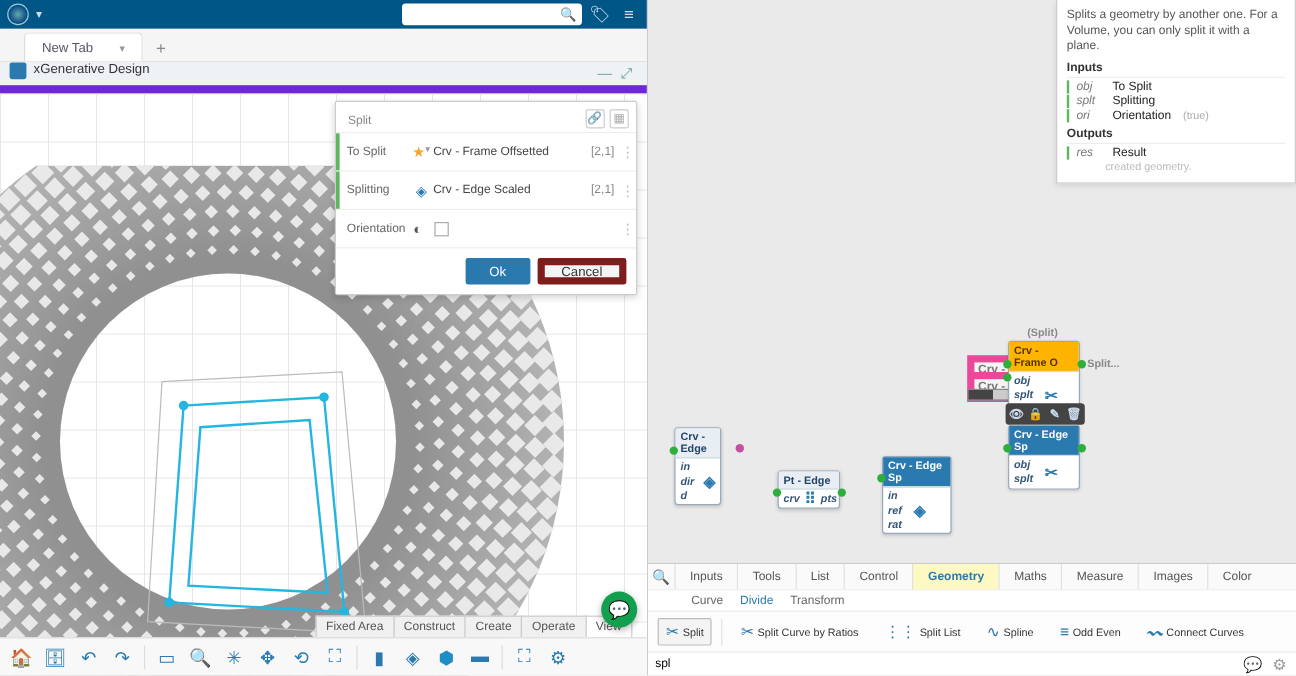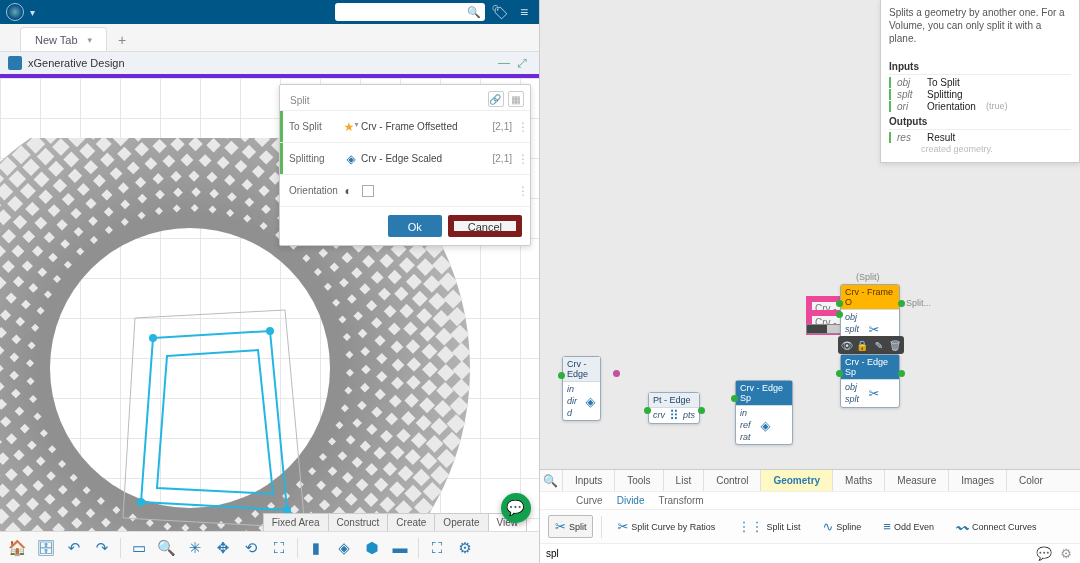--- a/index.html
+++ b/index.html
@@ -10,24 +10,24 @@
 
 
 .appbar { height:24px; background:#005686; display:flex; align-items:center; padding:0 6px; gap:6px; color:#fff; }
 .appbar .compass { width:18px; height:18px; border-radius:50%; border:1px solid #9cc; background:radial-gradient(circle,#6aa 0,#048 70%); }
 .appbar .chev { font-size:10px; color:#cde; }
 .appbar .spacer { flex:1; }
 .searchbox { display:flex; align-items:center; background:#fff; border-radius:3px; height:18px; width:150px; padding:0 4px; }
 .searchbox input { border:none; outline:none; width:100%; font-size:10px; }
 .appbar .ic { width:18px; height:18px; display:flex; align-items:center; justify-content:center; color:#cde; font-size:14px; cursor:pointer;}
 .tabbar { height:28px; background:#f5f5f5; border-bottom:1px solid #ddd; display:flex; align-items:flex-end; padding-left:20px; gap:6px;}
-.tab { height:24px; padding:0 14px; border:1px solid #ddd; border-bottom:none; background:#fff; border-radius:4px 4px 0 0; font-size:11px; color:#556; display:flex; align-items:center; gap:10px;}
+.tab { height:24px; padding:0 14px; border:1px solid #ddd; border-bottom:none; background:#fff; border-radius:4px 4px 0 0; font-size:11px; color:#556; display:flex; align-items:center; gap:22px;}
 .tab .chev{font-size:9px;color:#999;}
 .add-tab{width:18px;height:18px;display:flex;align-items:center;justify-content:center;color:#888;font-size:14px;margin-bottom:2px;cursor:pointer;}
-.modulebar { height:26px; background:#eef2f6; border-bottom:4px solid #6d28d9; display:flex; align-items:center; padding:0 8px; font-size:11px; color:#333;}
+.modulebar { height:26px; background:#eef2f6; border-bottom:7px solid #6d28d9; display:flex; padding:0 8px; font-size:11px; color:#333;}
 .modulebar .sq{width:14px;height:14px;background:#2a7ab0;border-radius:2px;margin-right:6px;}
 .modulebar .spacer{flex:1;}
 .modulebar .ic{width:18px;height:18px;display:flex;align-items:center;justify-content:center;color:#6a8;cursor:pointer;font-size:12px;}
 
 
 .viewport{flex:1;position:relative;background:#fff;overflow:hidden;}
 .grid-bg{position:absolute;inset:0;background-image:linear-gradient(#e6e6e6 1px,transparent 1px),linear-gradient(90deg,#e6e6e6 1px,transparent 1px);background-size:40px 40px;}
 svg.ring{position:absolute;left:-90px;top:60px;}
 .cyan-shape{position:absolute;left:115px;top:220px;}
 .props-panel{position:absolute;top:6px;right:8px;width:252px;background:#fff;border:1px solid #ccc;border-radius:2px;box-shadow:0 2px 6px rgba(0,0,0,.15);font-size:11px;}
@@ -53,30 +53,30 @@
 .vtabs{position:absolute;bottom:32px;right:12px;display:flex;font-size:10px;color:#555;}
 .vtabs span{padding:3px 8px;border:1px solid #ccc;border-bottom:none;background:#f0f0f0;margin-left:-1px;}
 .vtabs span.active{background:#fff;}
 .vtool{position:absolute;bottom:0;left:0;right:0;height:32px;background:#f8f8f8;border-top:1px solid #ddd;display:flex;align-items:center;padding:0 6px;gap:4px;}
 .vtool .tb{width:24px;height:24px;display:flex;align-items:center;justify-content:center;color:#2a7ab0;font-size:15px;cursor:pointer;border-radius:3px;}
 .vtool .sep{width:1px;height:20px;background:#ddd;margin:0 2px;}
 .chat-bubble{position:absolute;right:8px;bottom:40px;width:30px;height:30px;border-radius:50%;background:#13a04e;color:#fff;display:flex;align-items:center;justify-content:center;font-size:15px;box-shadow:0 2px 6px rgba(0,0,0,.3);cursor:pointer;}
 
 
 .info-card{position:absolute;top:0;right:0;width:200px;background:#fff;border:1px solid #ccc;border-top:none;padding:6px 8px 8px;font-size:10px;color:#444;box-shadow:0 2px 5px rgba(0,0,0,.1);}
-.info-card .desc{color:#555;margin-bottom:16px;line-height:1.3;}
+.info-card .desc{color:#555;margin-bottom:6px;line-height:1.3;}
 .info-card .sect{font-weight:bold;color:#333;margin:4px 0 2px;border-bottom:1px solid #eee;padding-bottom:2px;}
 .info-card .row{display:flex;gap:6px;margin:1px 0;}
 .info-card .greentag{width:2px;background:#5cb85c;}
 .info-card .port{font-style:italic;color:#777;width:24px;}
 .info-card .pname{color:#222;}
 .info-card .hint{color:#aaa;font-size:9px;margin-left:4px;}
 .info-card .sub2{color:#bbb;font-size:9px;margin-left:32px;}
 
-.graph-canvas{position:absolute;inset:0;bottom:80px;}
+.graph-canvas{position:absolute;inset:0;bottom:80px;font-weight:bold;}
 .node{position:absolute;background:#fff;border:1px solid #9ab;border-radius:3px;font-size:9px;color:#333;box-shadow:0 1px 3px rgba(0,0,0,.15);}
 .node .head{background:#e8eef4;padding:2px 4px;border-bottom:1px solid #cdd;color:#246;}
 .node.yellow .head{background:#ffb400;color:#553300;}
 .node .body{display:flex;}
 .node .ports{padding:2px 4px;display:flex;flex-direction:column;gap:1px;}
 .node .p{color:#357;font-style:italic;line-height:1.2;}
 .node .centericon{width:22px;display:flex;align-items:center;justify-content:center;color:#2a7ab0;font-size:13px;}
 .dot{position:absolute;width:7px;height:7px;border-radius:50%;}
 .dot.g{background:#2eae3d;}
 .dot.m{background:#c64f9f;}

